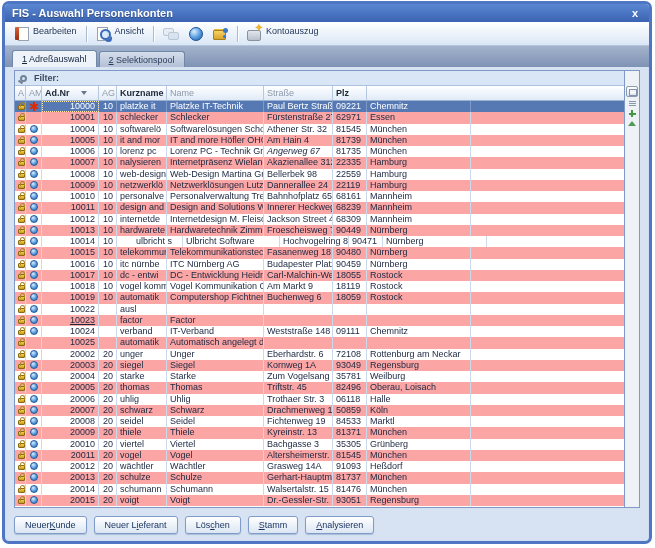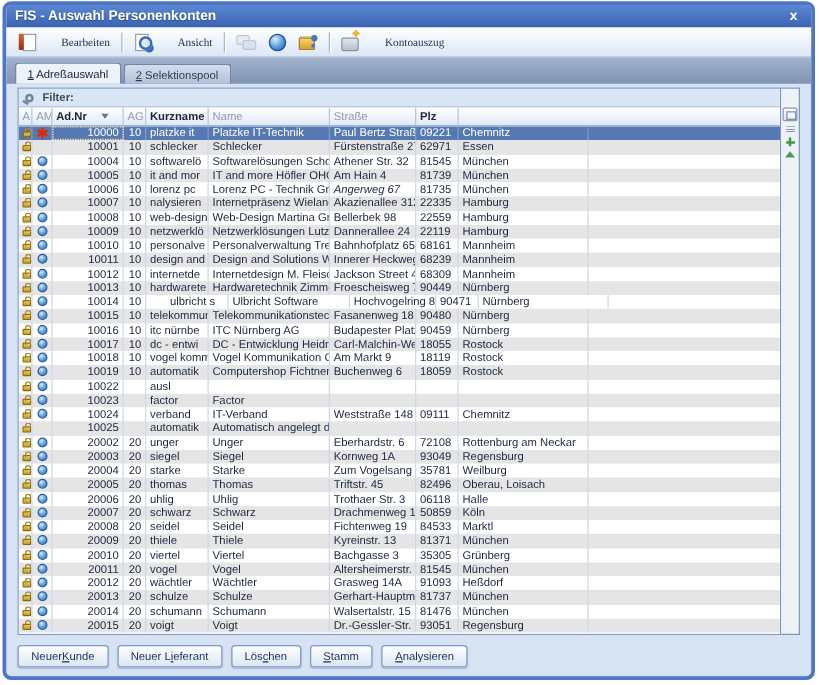--- a/index.html
+++ b/index.html
@@ -12,21 +12,21 @@
 
   
   .titlebar { height:18px; flex:0 0 18px; background:linear-gradient(#5b87d2,#3a63b2);
     display:flex; align-items:center; padding:0 7px; }
   .titlebar .title { flex:1; color:#fff; font-weight:bold; font-size:11px; text-shadow:0 1px 1px rgba(0,0,0,.35); }
   .close { color:#fff; font-weight:bold; font-size:11px; padding:0 4px; line-height:14px; }
 
   
   .toolbar { height:24px; flex:0 0 24px; background:linear-gradient(#ffffff,#dae7f6);
     border-bottom:1px solid #b4c5dc; display:flex; align-items:center; padding:0 4px; font-size:9px; color:#22375a; }
-  .tbtn { display:flex; align-items:center; gap:20px; padding:2px 5px; border-radius:2px;font-family:Liberation Serif, serif; }
+  .tbtn { display:flex; align-items:flex-start; gap:4px; padding:2px 5px; border-radius:2px; }
   .sep { width:1px; height:16px; background:#a9b9d0; box-shadow:1px 0 0 #fdfeff; margin:0 4px; }
 
   .icn { width:15px; height:15px; position:relative; display:inline-block; flex:0 0 15px; }
   .icn.edit::before { content:""; position:absolute; left:4px; top:1px; width:9px; height:12px; background:#fdfdfa; border:1px solid #98a2b0; }
   .icn.edit::after  { content:""; position:absolute; left:1px; top:1px; width:4px; height:13px; background:linear-gradient(#d8623a,#9c2e0e); border-radius:1px; }
   .icn.view::before { content:""; position:absolute; left:1px; top:1px; width:9px; height:12px; background:#fdfdfa; border:1px solid #98a2b0; }
   .icn.view::after  { content:""; position:absolute; right:0; bottom:1px; width:7px; height:7px; border:2px solid #3a6ab8; border-radius:50%; background:rgba(214,232,250,.85); box-shadow:3px 4px 0 -2px #3a6ab8; }
   .icn.comments { opacity:.55; }
   .icn.comments::before { content:""; position:absolute; left:0; top:2px; width:9px; height:6px; background:#dfe6ee; border:1px solid #93a5ba; border-radius:2px; }
   .icn.comments::after  { content:""; position:absolute; left:5px; top:6px; width:9px; height:6px; background:#cdd8e4; border:1px solid #93a5ba; border-radius:2px; }
@@ -56,21 +56,21 @@
 
   .headerrow { flex:0 0 15px; display:flex; background:linear-gradient(#ffffff,#e0eaf7); border-bottom:1px solid #9cb2d3; }
   .hcell { border-right:1px solid #b6c7e0; font-size:9px; line-height:14px; padding:0 3px; overflow:hidden;
     white-space:nowrap; color:#8d99ab; display:flex; align-items:center; }
   .hcell.strong { color:#1d2737; font-weight:bold; }
   .hcell.last { border-right:none; }
   .sortmark { width:0; height:0; border-left:3px solid transparent; border-right:3px solid transparent; border-top:4px solid #69768a; margin-left:auto; margin-right:8px; }
 
   .rows { flex:1; overflow:hidden; background:#fff; }
   .row { display:flex; height:11.25px; background:#fff; }
-  .row.stripe { background:#e5e5e5; }
+  .row.stripe { background:#fca5a5; }
   .row.selected { background:#5679b4; }
   .cell { border-right:1px solid #ccd9eb; font-size:9px; line-height:11px; padding:0 3px; overflow:hidden; white-space:nowrap; color:#1b2740; }
   .cell.last { border-right:none; }
   .row.selected .cell { color:#ffffff; border-right-color:#7e9ac8; }
   .cell.r { text-align:right; }
   .cell.focuscell { outline:1px dotted #ffeaa6; outline-offset:-1px; }
 
   .lockicon { display:block; width:7px; height:5px; background:linear-gradient(#f8d44e,#c8961c); border:1px solid #8a6a10; border-radius:1px; position:relative; margin:4px auto 0; }
   .lockicon::before { content:""; position:absolute; left:1px; top:-4px; width:3px; height:4px; border:1px solid #ab8820; border-bottom:none; border-radius:3px 3px 0 0; }
   .globeicon { display:block; width:8px; height:8px; border-radius:50%; margin:1px auto 0;
@@ -480,21 +480,21 @@
               <div class="cell" style="flex: 0 0 104px; width: 104px;"></div>
               <div class="cell last" style="flex: 1 1 0%;"></div>
             </div>
             <div class="row stripe">
               <div class="cell" style="flex: 0 0 11px; width: 11px;">
                 <span class="lockicon"></span>
               </div>
               <div class="cell" style="flex: 0 0 16px; width: 16px;">
                 <span class="globeicon"></span>
               </div>
-              <div class="cell r" style="flex: 0 0 57px; width: 57px;">10023</div>
+              <div class="cell r" style="flex: 0 0 57px; width: 57px; text-decoration: underline;">10023</div>
               <div class="cell r" style="flex: 0 0 18px; width: 18px;"></div>
               <div class="cell" style="flex: 0 0 50px; width: 50px;">factor</div>
               <div class="cell" style="flex: 0 0 97px; width: 97px;">Factor</div>
               <div class="cell" style="flex: 0 0 69px; width: 69px;"></div>
               <div class="cell" style="flex: 0 0 34px; width: 34px;"></div>
               <div class="cell" style="flex: 0 0 104px; width: 104px;"></div>
               <div class="cell last" style="flex: 1 1 0%;"></div>
             </div>
             <div class="row">
               <div class="cell" style="flex: 0 0 11px; width: 11px;">

